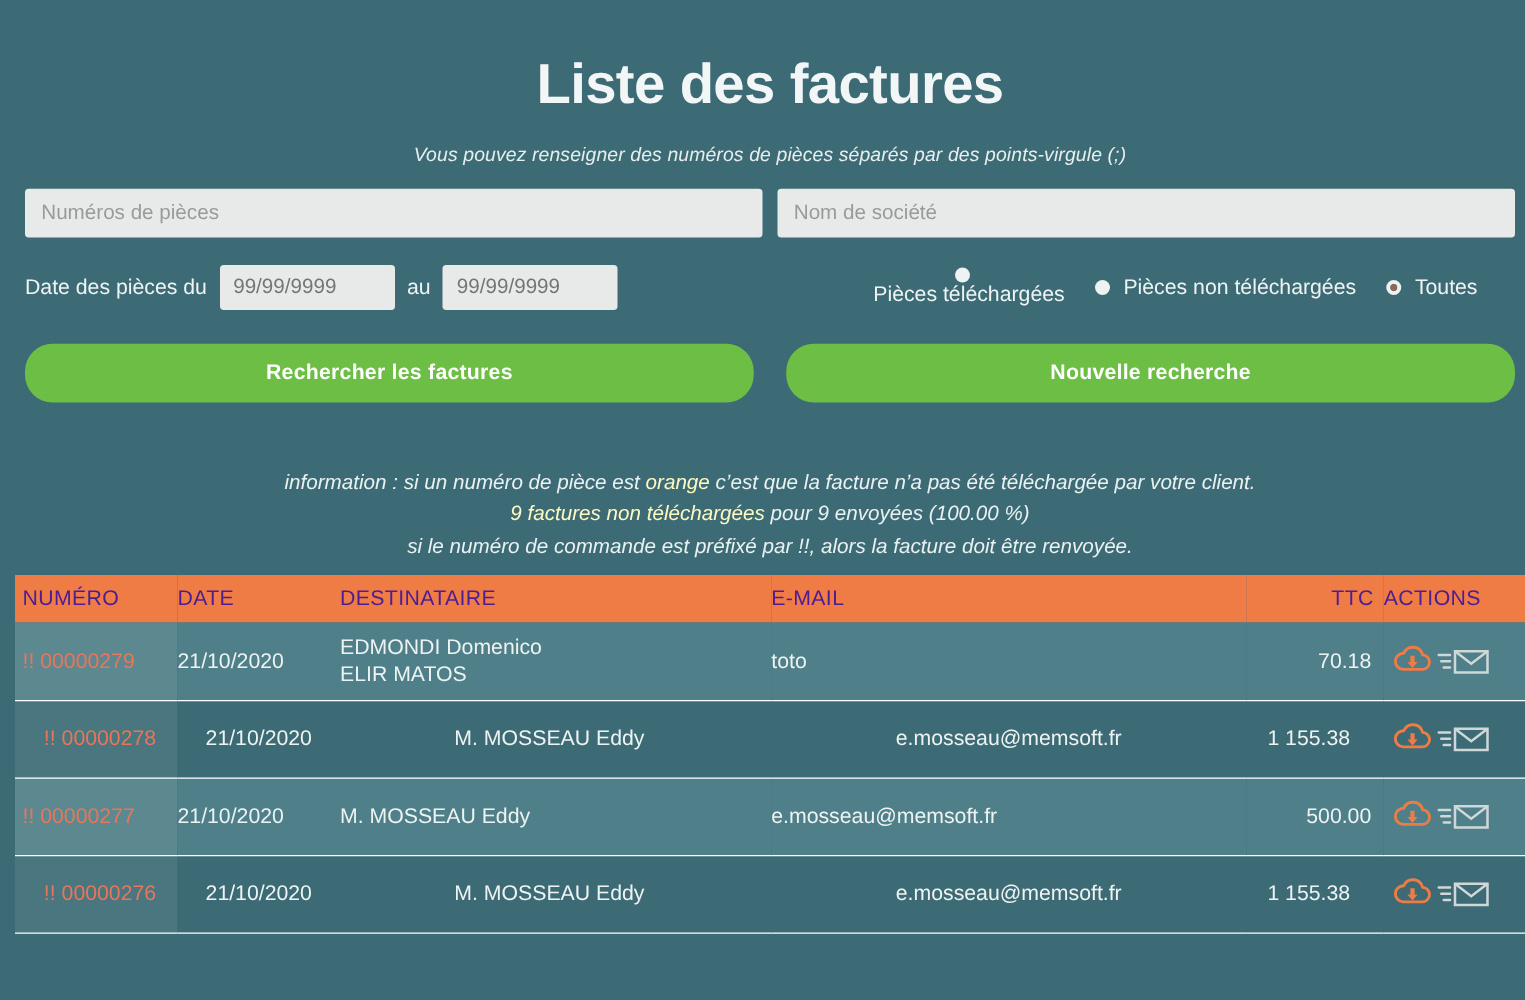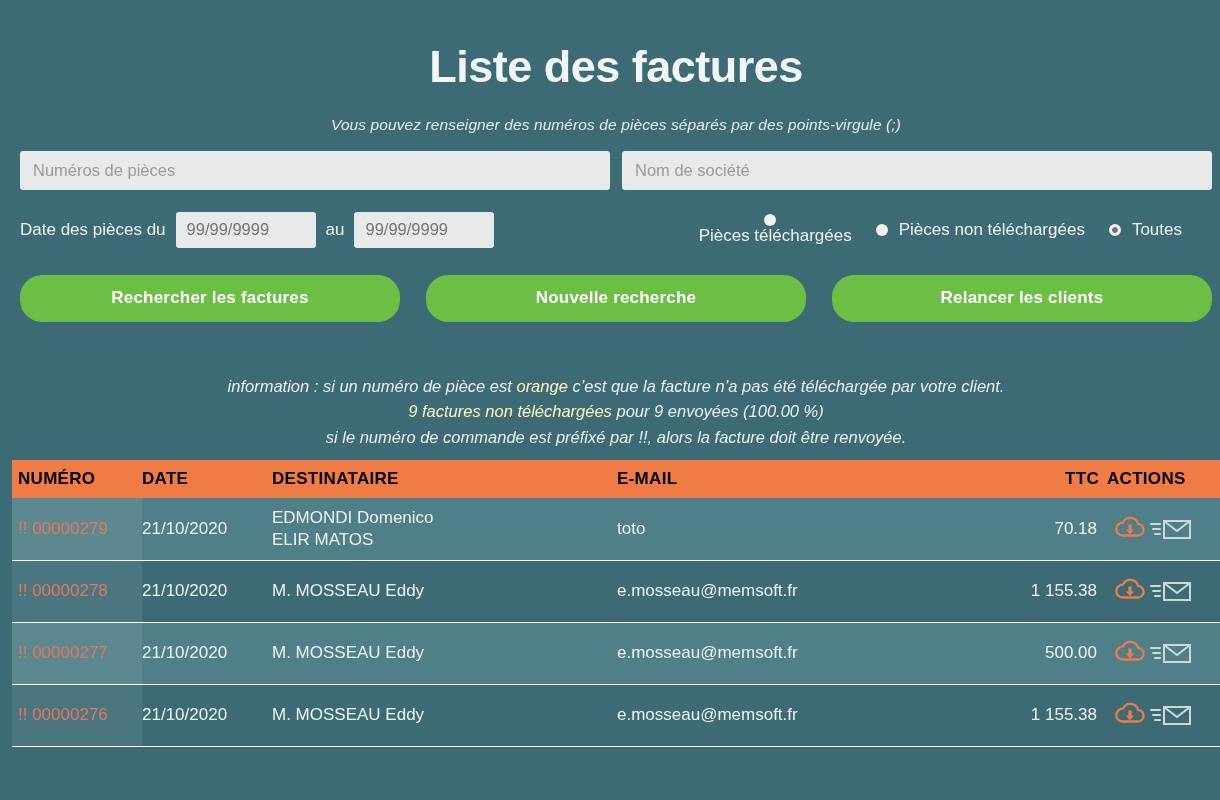--- a/index.html
+++ b/index.html
@@ -137,39 +137,39 @@
     font-style: italic;
     font-size: 16.5px;
   }
   .orange { color: #fef9c3; }
 
   
   .table-wrap { margin-top: 10px; width: 1220px; }
   table { width: 1220px; border-collapse: collapse; table-layout: fixed; }
   thead th {
     background: #ef7b45;
-    color: #000000;
+    color: #4c1d95;
     font-size: 17px;
-    font-weight: bold;
+    font-weight: normal;
     letter-spacing: 0.3px;
     height: 38px;
     padding: 0 0 0 0;
     text-align: left;
     vertical-align: middle;
   }
   th.c-num   { width: 130px; padding-left: 6px; }
   th.c-date  { width: 130px; }
   th.c-dest  { width: 345px; }
   th.c-mail  { width: 380px; }
   th.c-ttc   { width: 110px; text-align: right; padding-right: 8px; }
   th.c-act   { width: 125px; text-align: left; }
 
   tbody tr { height: 62px; }
   tbody tr.light td { background: #4f7f88; }
-  tbody tr.dark  td { background: #3d6b75; }
+  tbody tr.dark  td { background: #3d6b75; text-align: center; }
   tbody td {
     color: #edf3f3;
     font-size: 17px;
     vertical-align: middle;
     border-bottom: 1px solid #ffffff;
     padding: 0;
   }
   tbody tr.light td.num { background: #5c888f; }
   tbody tr.dark  td.num { background: #4a767f; }
   td.num {
@@ -221,21 +221,20 @@
       <div class="radio-item">
         <span class="radio-dot selected"></span>
         <span class="radio-label">Toutes</span>
       </div>
     </div>
   </div>
 
   <div class="btn-row">
     <button class="btn">Rechercher les factures</button>
     <button class="btn">Nouvelle recherche</button>
-    <button class="btn">Relancer les clients</button>
   </div>
 
   <div class="info-block">
     <div class="info-line">
       <span>information : si un numéro de pièce est </span><span class="orange">orange</span><span> c’est que la facture n’a pas été téléchargée par votre client.</span>
     </div>
     <div class="info-line">
       <span class="orange">9 factures non téléchargées</span><span> pour 9 envoyées (100.00 %)</span>
     </div>
     <div class="info-line">si le numéro de commande est préfixé par !!, alors la facture doit être renvoyée.</div>

